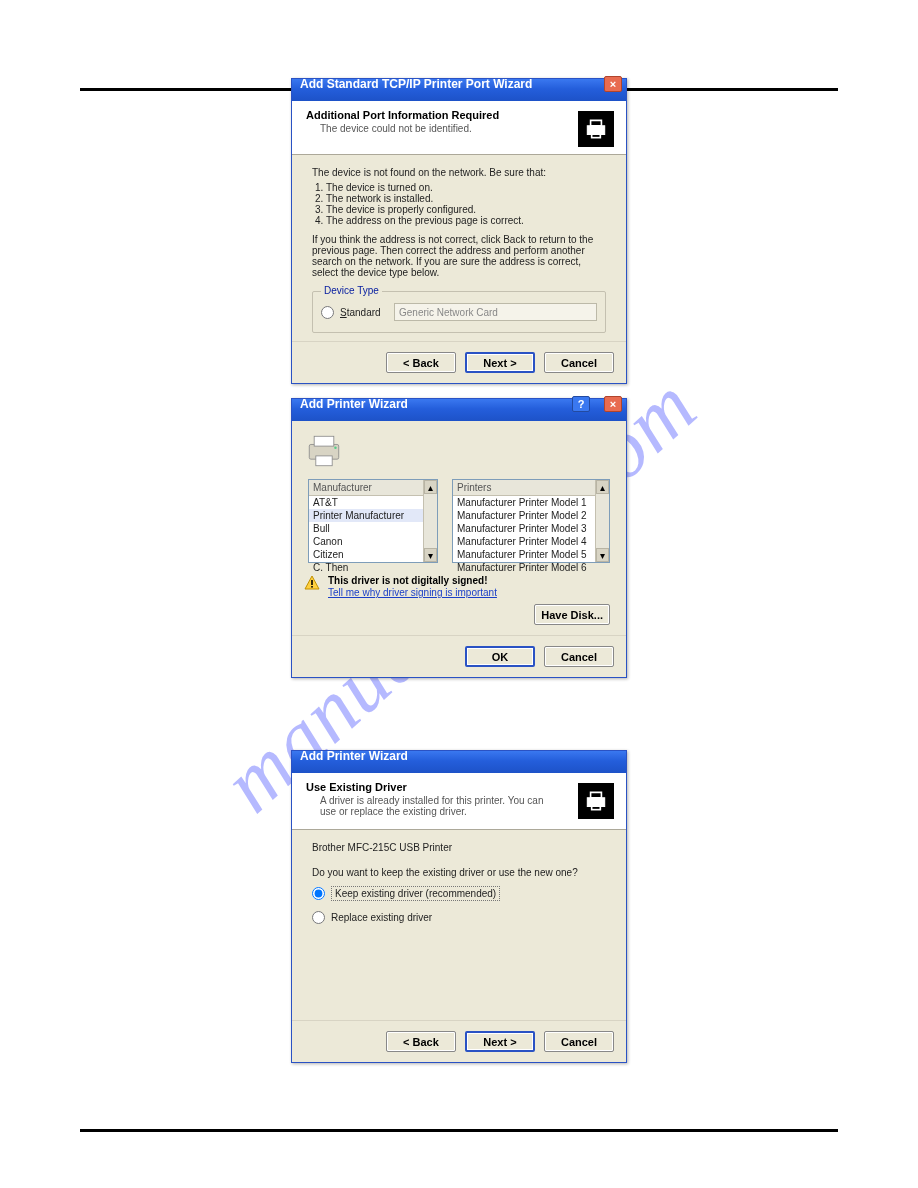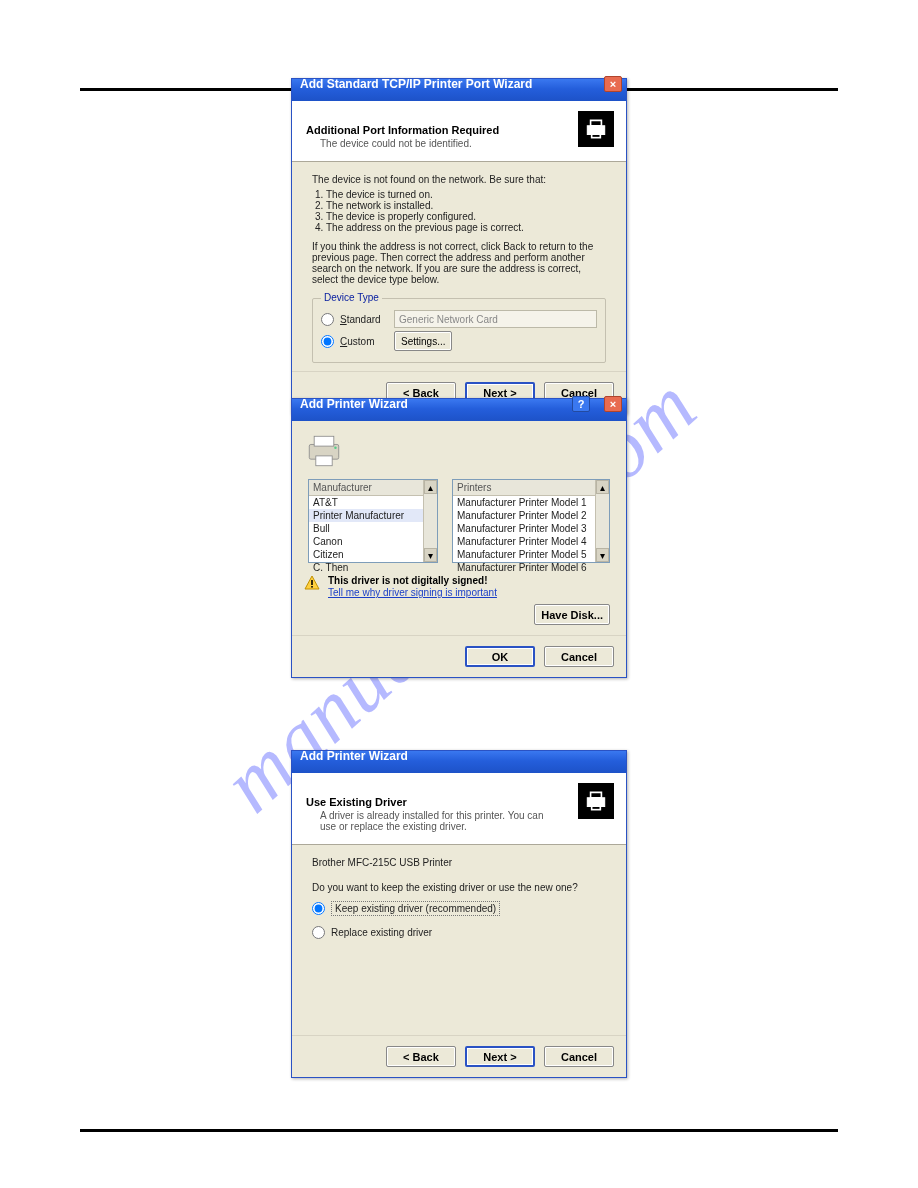--- a/index.html
+++ b/index.html
@@ -13,21 +13,21 @@
 
   .dialog-wrap { position: absolute; left: 50%; transform: translateX(-50%); }
 
   
   .win { border: 1px solid #2a52c4; background: #ece9d8; box-shadow: 1px 1px 3px rgba(0,0,0,.3); }
   .titlebar { height: 22px; background: linear-gradient(to bottom, #3a78f0, #245edb 45%, #1d52c8); color: #fff; font-weight: bold; font-size: 12px; display: flex; align-items: center; padding: 0 4px 12px 8px; gap: 12px; }
   .titlebar .spacer { flex: 1; }
   .titlebar .tbtn { width: 18px; height: 16px; background: #e86b50; border: 1px solid #b0442c; border-radius: 2px; display:flex; align-items:center; justify-content:center; color:#fff; font-weight:bold; font-size:11px; margin-left:2px; }
   .titlebar .tbtn.help { background:#3a78f0; border-color:#234aa0; }
 
-  .wiz-header { background: #fff; border-bottom: 1px solid #aca899; padding: 23px 10px 12px 14px; position: relative; min-height: 54px; }
+  .wiz-header { background: #fff; border-bottom: 1px solid #aca899; padding: 8px 10px 12px 14px; position: relative; min-height: 54px; }
   .wiz-header .h1 { font-weight: bold; font-size: 11px; color: #000; }
   .wiz-header .h2 { font-size: 10px; color: #555; padding-left: 14px; margin-top: 2px; max-width: 250px; }
   .wiz-header .icon-right { position: absolute; top: 10px; right: 12px; width: 36px; height: 36px; background: #000; display:flex; align-items:center; justify-content:center; }
   .wiz-header .icon-right svg { width: 26px; height: 26px; stroke:#fff; fill:#fff; }
 
   .body-area { padding: 12px 20px 8px 20px; font-size: 10px; color: #222; }
   ol.steps { margin: 4px 0 8px 14px; padding: 0; }
   ol.steps li { margin: 0; font-size:10px; }
   .group { border: 1px solid #c4c0b0; padding: 8px; border-radius: 2px; position:relative; margin-top:6px; }
   .group .legend { position:absolute; top:-7px; left:8px; background:#ece9d8; padding:0 3px; color:#0a20a0; font-size:10px; }
@@ -103,25 +103,20 @@
           <li>The address on the previous page is correct.</li>
         </ol>
         <div style="margin-bottom:13px;">If you think the address is not correct, click Back to return to the previous page. Then correct the address and perform another search on the network. If you are sure the address is correct, select the device type below.</div>
         <div class="group">
           <div class="legend">Device Type</div>
           <div class="radio-row">
             <input type="radio" name="dt1" style="">
             <span style="width:48px;"><span class="u">S</span>tandard</span>
             <div class="combo">Generic Network Card</div>
           </div>
-          <div class="radio-row">
-            <input type="radio" name="dt1" checked="" style="">
-            <span style="width:48px;"><span class="u">C</span>ustom</span>
-            <button class="smallbtn">Settings...</button>
-          </div>
         </div>
       </div>
       <div class="btnrow">
         <button class="btn">&lt; Back</button>
         <button class="btn default">Next &gt;</button>
         <button class="btn">Cancel</button>
       </div>
     </div>
   </div>
 

